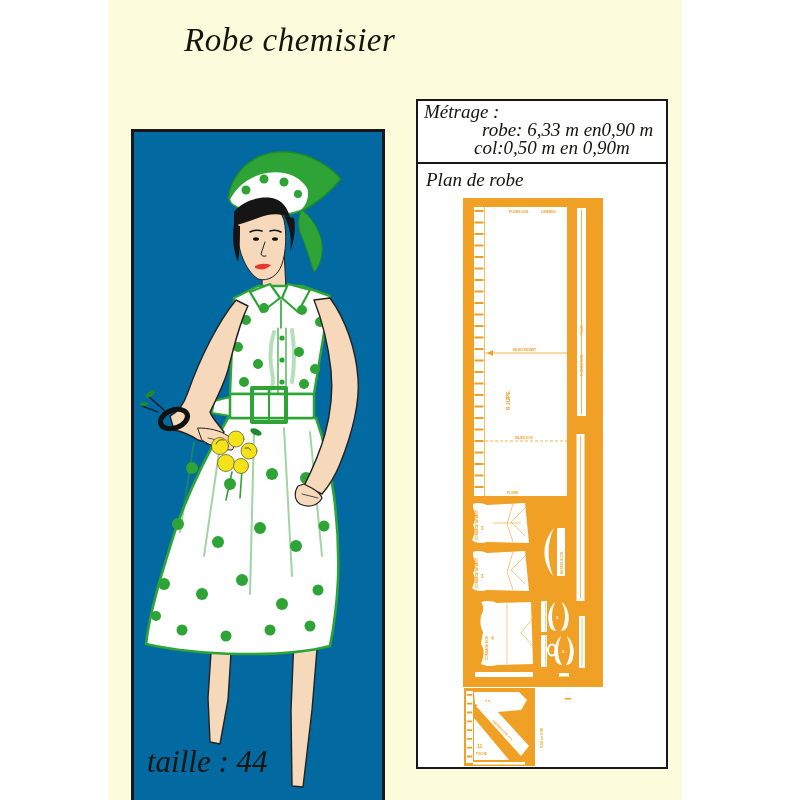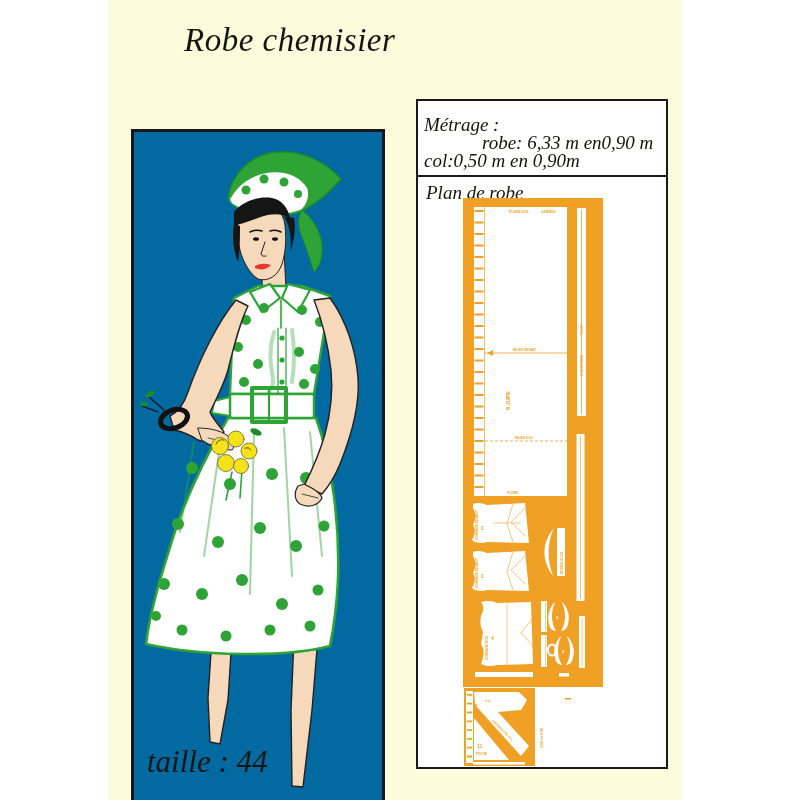--- a/index.html
+++ b/index.html
@@ -8,23 +8,23 @@
   .sheet{position:absolute;left:108px;top:0;width:574px;height:800px;background:#FCFCDC;text-decoration:underline;}
   .page-title{position:absolute;left:76px;top:22px;font-style:italic;font-size:33px;
               letter-spacing:.5px;white-space:nowrap;}
   .figure-box{position:absolute;left:23px;top:97px;width:248px;height:670px;
               background:#0369a1;border:3px solid #17171c;margin-top:32px;}
   .figure-box svg{position:absolute;left:0;top:0;display:block;}
   .size-caption{position:absolute;left:13px;top:612px;font-style:italic;font-size:31px;}
   .plan-box{position:absolute;left:308px;top:99px;width:248px;height:666px;
             background:#ffffff;border:2px solid #17171c;}
   .metrage{border-bottom:2px solid #17171c;font-style:italic;font-size:19px;
-           line-height:.95;padding:15px 0 5px 6px;}
+           line-height:.95;padding:2px 0 5px 6px;}
   .metrage .l1{margin-left:58px;}
-  .metrage .l2{}
+  .metrage .l2{margin-left:50px;}
   .plan-heading{font-style:italic;font-size:19px;padding:5px 0 0 8px;}
   .diagram{position:absolute;left:45px;top:97px;display:block;}
   .dg-txt{fill:#F0A125;font-family:"Liberation Sans",sans-serif;font-weight:bold;}
 </style>
 </head>
 <body>
 
 <div class="stage">
   <div class="sheet">
 

